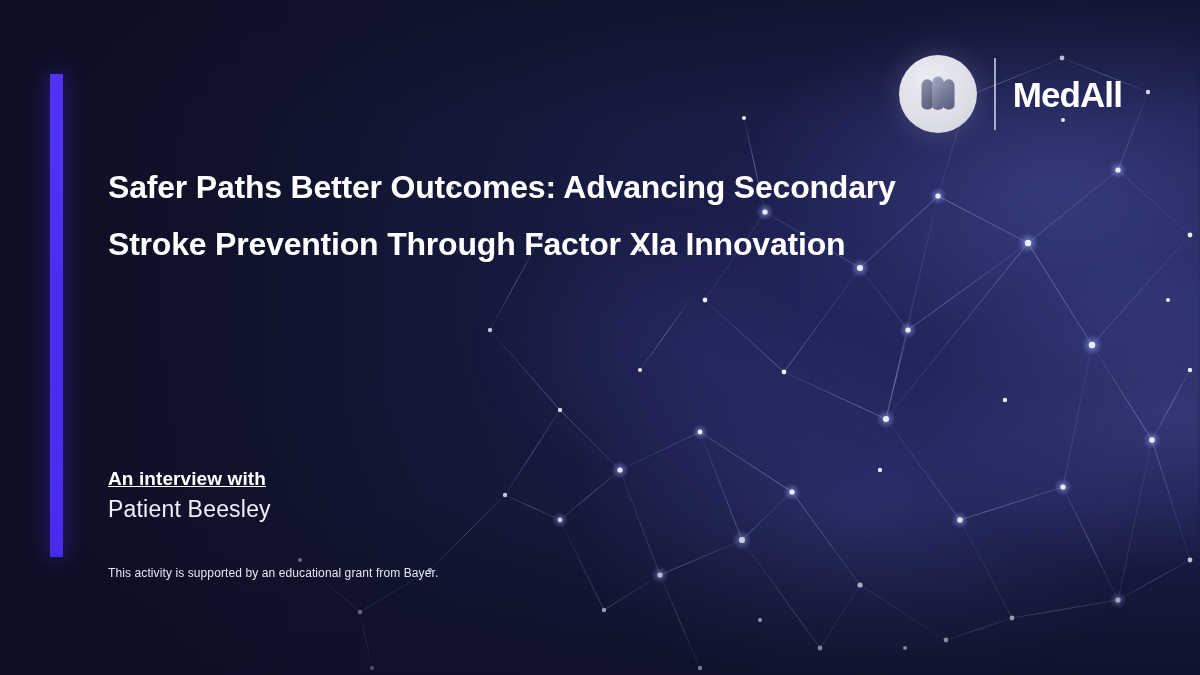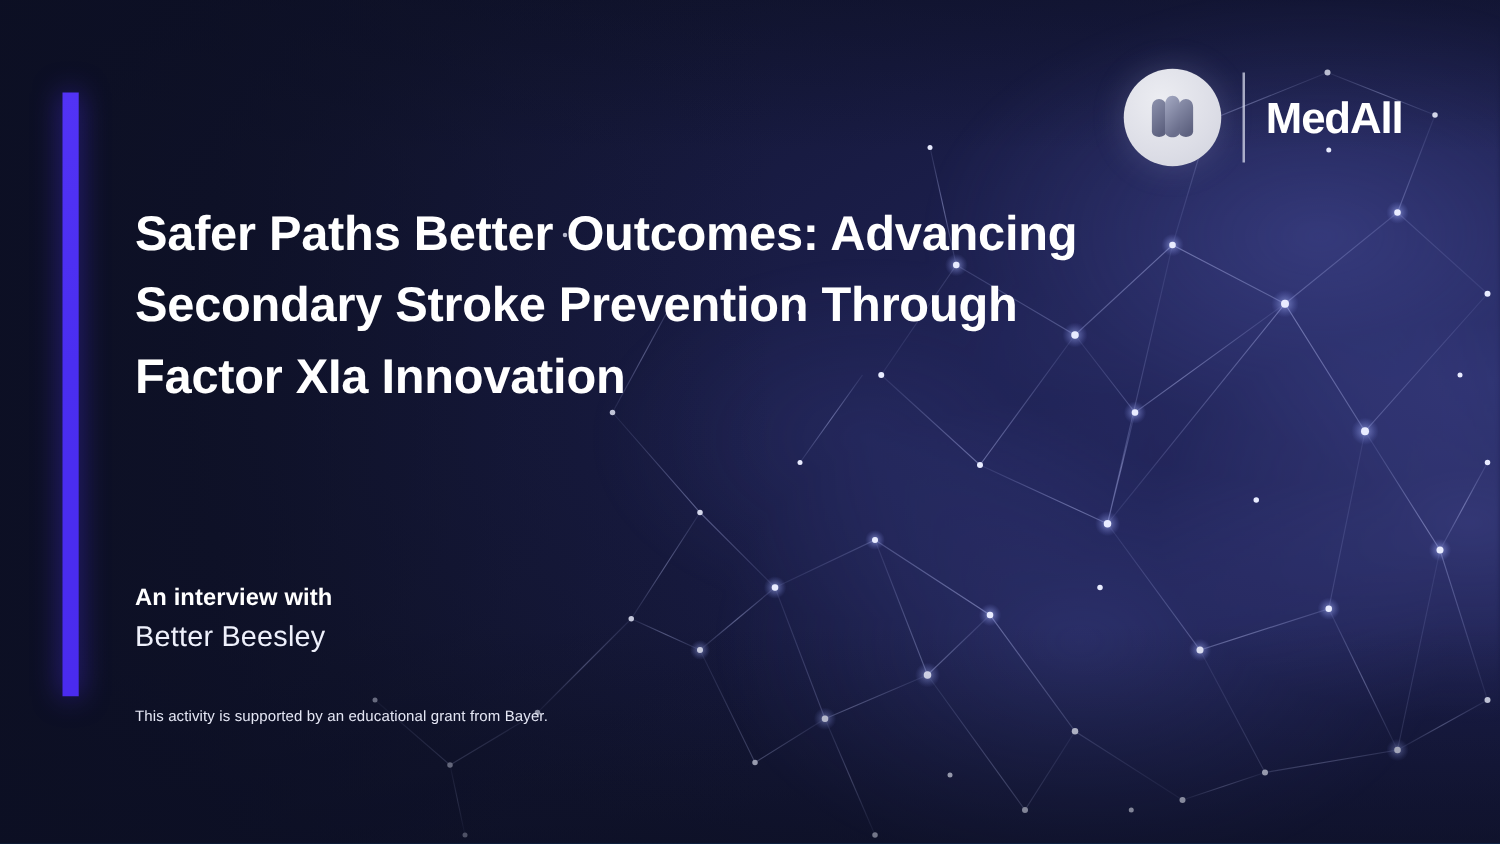--- a/index.html
+++ b/index.html
@@ -114,21 +114,21 @@
     width: 830px;
     height: 675px;
   }
 
   .title {
     position: absolute;
     top: 159px;
     left: 0;
     width: 800px;
     margin: 0;
-    font-size: 39px;
+    font-size: 32px;
     font-weight: 700;
     line-height: 57px;
     color: #ffffff;
     letter-spacing: -0.2px;
   }
 
   .module {
     position: absolute;
     top: 352px;
     left: 0;
@@ -145,20 +145,21 @@
     position: absolute;
     top: 466px;
     left: 0;
   }
   .credit-lead {
     font-size: 19px;
     font-weight: 700;
     color: #ffffff;
     line-height: 26px;
     letter-spacing: 0.1px;
+    text-decoration: underline;
   }
   .credit-name {
     font-size: 23px;
     font-weight: 400;
     color: #eef0fb;
     line-height: 30px;
     letter-spacing: 0.2px;
     margin-top: 2px;
   }
 
@@ -328,19 +329,19 @@
     <div class="brand-text">
       <div class="brand-name">MedAll</div>
     </div>
   </div>
 
   <div class="content">
     <h1 class="title">Safer Paths Better Outcomes: Advancing Secondary Stroke Prevention Through Factor XIa Innovation</h1>
 
     <div class="credit">
       <div class="credit-lead">An interview with</div>
-      <div class="credit-name">Better Beesley</div>
+      <div class="credit-name">Patient Beesley</div>
     </div>
 
     <div class="disclaimer">This activity is supported by an educational grant from Bayer.</div>
   </div>
 
 </div>
 
 </body></html>

